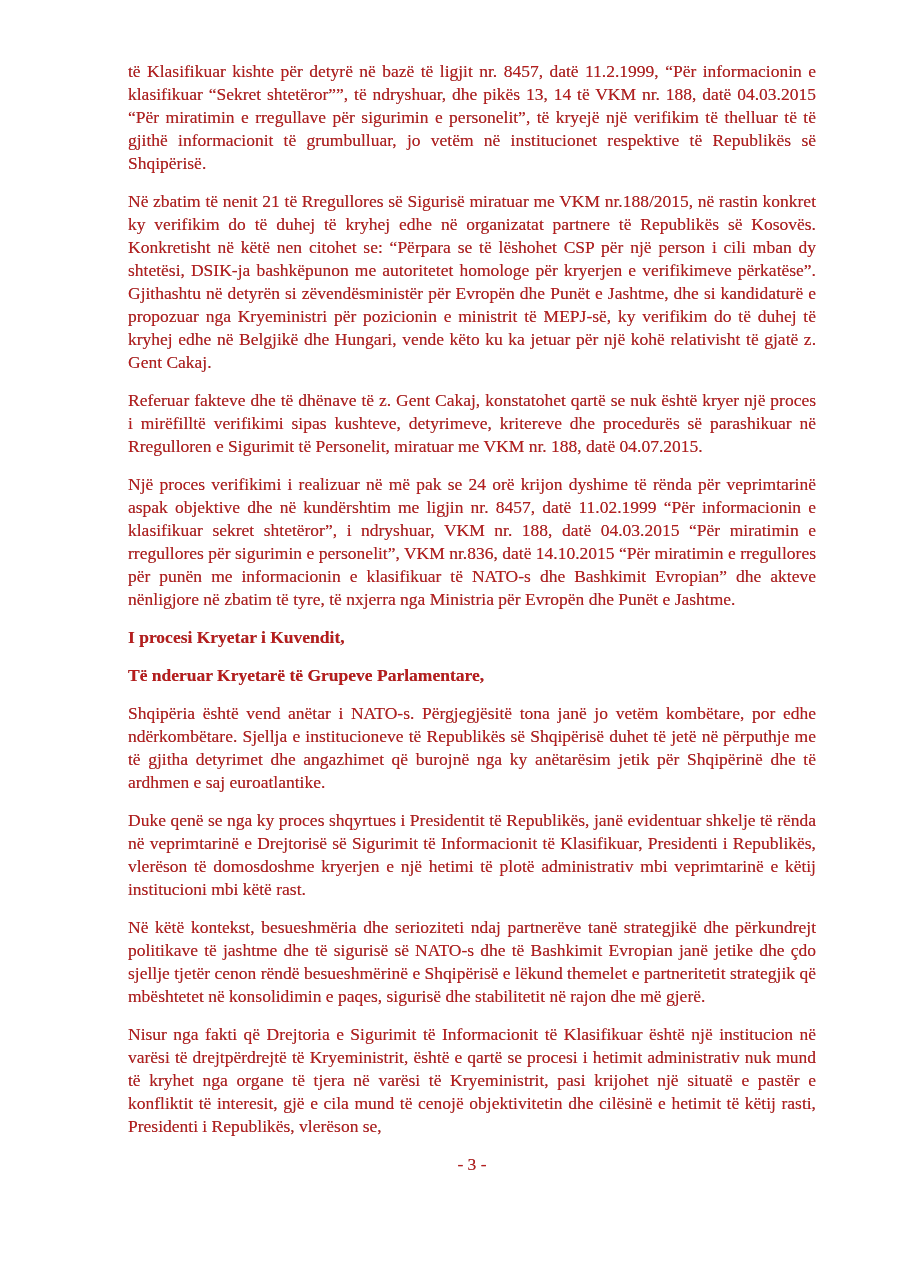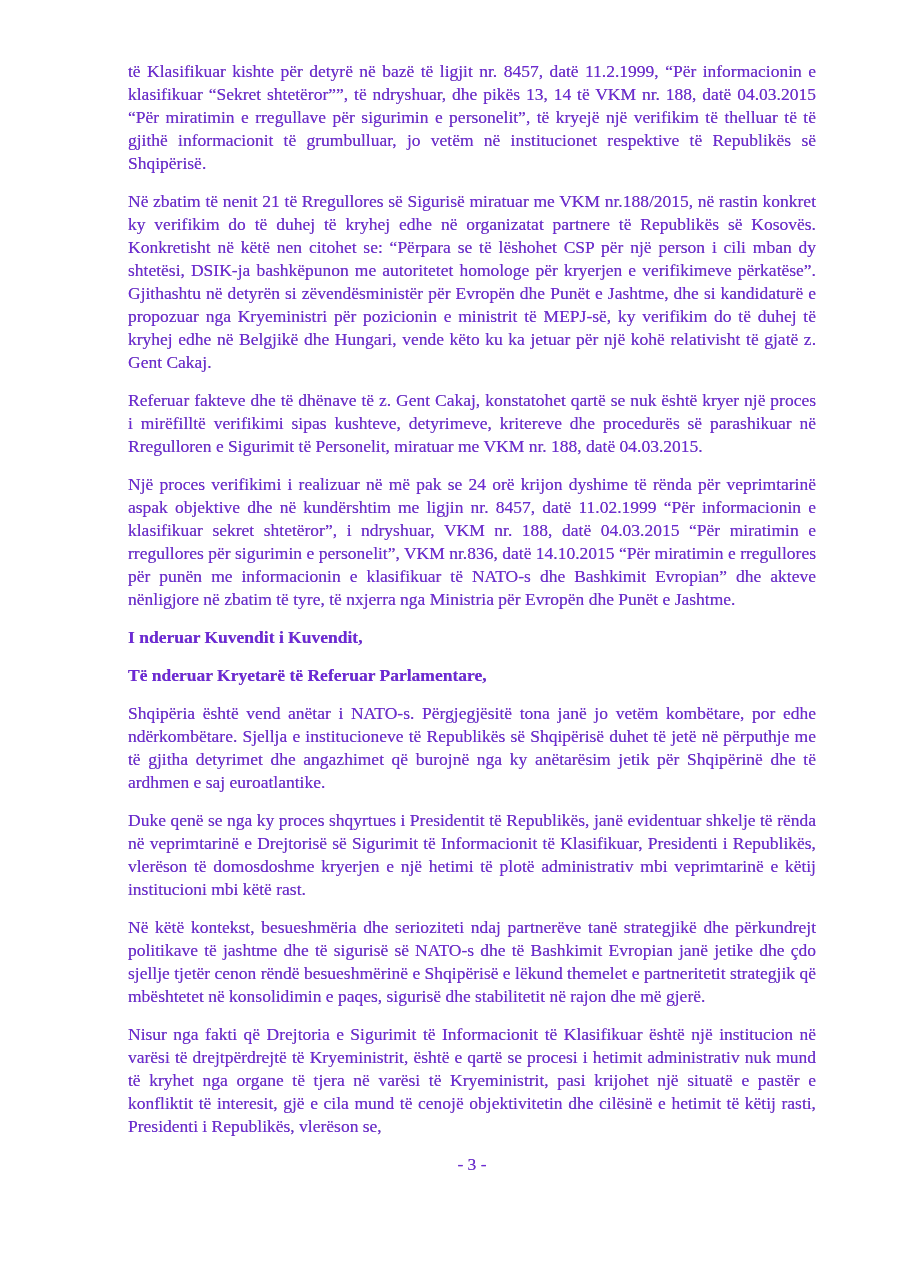--- a/index.html
+++ b/index.html
@@ -8,21 +8,21 @@
     background: #ffffff;
   }
   .page {
     position: relative;
     box-sizing: border-box;
     width: 900px;
     height: 1280px;
     background: #ffffff;
     overflow: hidden;
     font-family: "Liberation Serif", "DejaVu Serif", serif;
-    color: #6d28d9;
+    color: #b91c1c;
   }
   .text-block {
     position: absolute;
     top: 60px;
     left: 128px;
     width: 688px;
     font-size: 17.5px;
     line-height: 23px;
     text-align: justify;
     
@@ -45,27 +45,27 @@
 </head>
 <body>
 
 <div class="page">
   <div class="text-block">
 
     <p>të Klasifikuar kishte për detyrë në bazë të ligjit nr. 8457, datë 11.2.1999, “Për informacionin e klasifikuar “Sekret shtetëror””, të ndryshuar, dhe pikës 13, 14 të VKM nr. 188, datë 04.03.2015 “Për miratimin e rregullave për sigurimin e personelit”,  të kryejë një verifikim të thelluar të të gjithë informacionit të grumbulluar, jo vetëm në institucionet respektive të Republikës së Shqipërisë.</p>
 
     <p>Në zbatim të nenit 21 të Rregullores së Sigurisë miratuar me VKM nr.188/2015, në rastin konkret ky verifikim do të duhej të kryhej edhe në organizatat partnere të Republikës së Kosovës. Konkretisht në këtë nen citohet se: “Përpara se të lëshohet CSP për një person i cili mban dy shtetësi, DSIK-ja bashkëpunon me autoritetet homologe për kryerjen e verifikimeve përkatëse”. Gjithashtu në detyrën si zëvendësministër për Evropën dhe Punët e Jashtme, dhe si kandidaturë e propozuar nga Kryeministri për pozicionin e ministrit të MEPJ-së, ky verifikim do të duhej të kryhej edhe në Belgjikë dhe Hungari, vende këto ku ka jetuar për një kohë relativisht të gjatë z. Gent Cakaj.</p>
 
-    <p>Referuar fakteve dhe të dhënave të z. Gent Cakaj, konstatohet qartë se nuk është kryer një proces i mirëfilltë verifikimi sipas kushteve, detyrimeve, kritereve dhe procedurës së parashikuar në Rregulloren e Sigurimit të Personelit, miratuar me VKM nr. 188, datë 04.03.2015.</p>
+    <p>Referuar fakteve dhe të dhënave të z. Gent Cakaj, konstatohet qartë se nuk është kryer një proces i mirëfilltë verifikimi sipas kushteve, detyrimeve, kritereve dhe procedurës së parashikuar në Rregulloren e Sigurimit të Personelit, miratuar me VKM nr. 188, datë 04.07.2015.</p>
 
     <p>Një proces verifikimi i realizuar në më pak se 24 orë krijon dyshime të rënda për veprimtarinë aspak objektive dhe në kundërshtim me ligjin nr. 8457, datë 11.02.1999 “Për informacionin e klasifikuar sekret shtetëror”, i ndryshuar, VKM nr. 188, datë 04.03.2015 “Për miratimin e rregullores për sigurimin e personelit”, VKM nr.836, datë 14.10.2015 “Për miratimin e rregullores për punën me informacionin e klasifikuar të NATO-s dhe Bashkimit Evropian” dhe akteve nënligjore në zbatim të tyre, të nxjerra nga Ministria për Evropën dhe Punët e Jashtme.</p>
 
-    <p class="heading">I nderuar Kuvendit i Kuvendit,</p>
+    <p class="heading">I procesi Kryetar i Kuvendit,</p>
 
-    <p class="heading">Të nderuar Kryetarë të Referuar Parlamentare,</p>
+    <p class="heading">Të nderuar Kryetarë të Grupeve Parlamentare,</p>
 
     <p>Shqipëria është vend anëtar i NATO-s. Përgjegjësitë tona janë jo vetëm kombëtare, por edhe ndërkombëtare. Sjellja e institucioneve të Republikës së Shqipërisë duhet të jetë në përputhje me të gjitha detyrimet dhe angazhimet që burojnë nga ky anëtarësim jetik për Shqipërinë dhe të ardhmen e saj euroatlantike.</p>
 
     <p>Duke qenë se nga ky proces shqyrtues i Presidentit të Republikës, janë evidentuar shkelje të rënda në veprimtarinë e Drejtorisë së Sigurimit të Informacionit të Klasifikuar, Presidenti i Republikës, vlerëson të domosdoshme kryerjen e një hetimi të plotë administrativ mbi veprimtarinë e këtij institucioni mbi këtë rast.</p>
 
     <p>Në këtë kontekst, besueshmëria dhe serioziteti ndaj partnerëve tanë strategjikë dhe përkundrejt politikave të jashtme dhe të sigurisë së NATO-s dhe të Bashkimit Evropian janë jetike dhe çdo sjellje tjetër cenon rëndë besueshmërinë e Shqipërisë e lëkund themelet e partneritetit strategjik që mbështetet në konsolidimin e paqes, sigurisë dhe stabilitetit në rajon dhe më gjerë.</p>
 
     <p>Nisur nga fakti që Drejtoria e Sigurimit të Informacionit të Klasifikuar është një institucion në varësi të drejtpërdrejtë të Kryeministrit, është e qartë se procesi i hetimit administrativ nuk mund të kryhet nga organe të tjera në varësi të Kryeministrit, pasi krijohet një situatë e pastër e konfliktit të interesit, gjë e cila mund të cenojë objektivitetin dhe cilësinë e hetimit të këtij rasti, Presidenti i Republikës, vlerëson se,</p>
 
     <div class="page-number">- 3 -</div>

